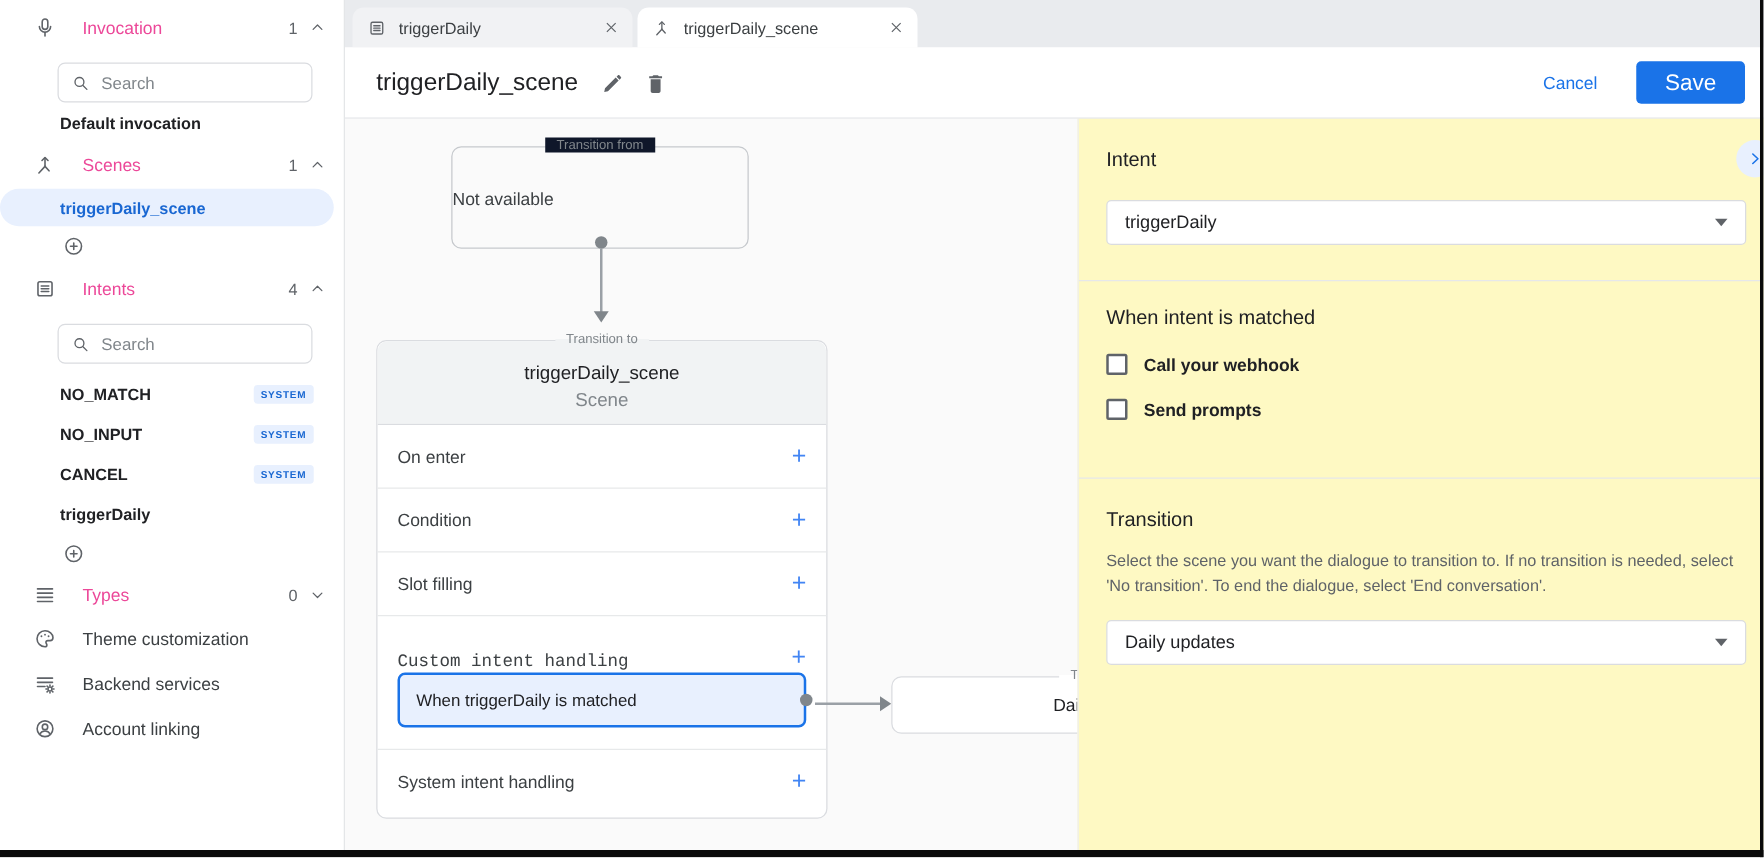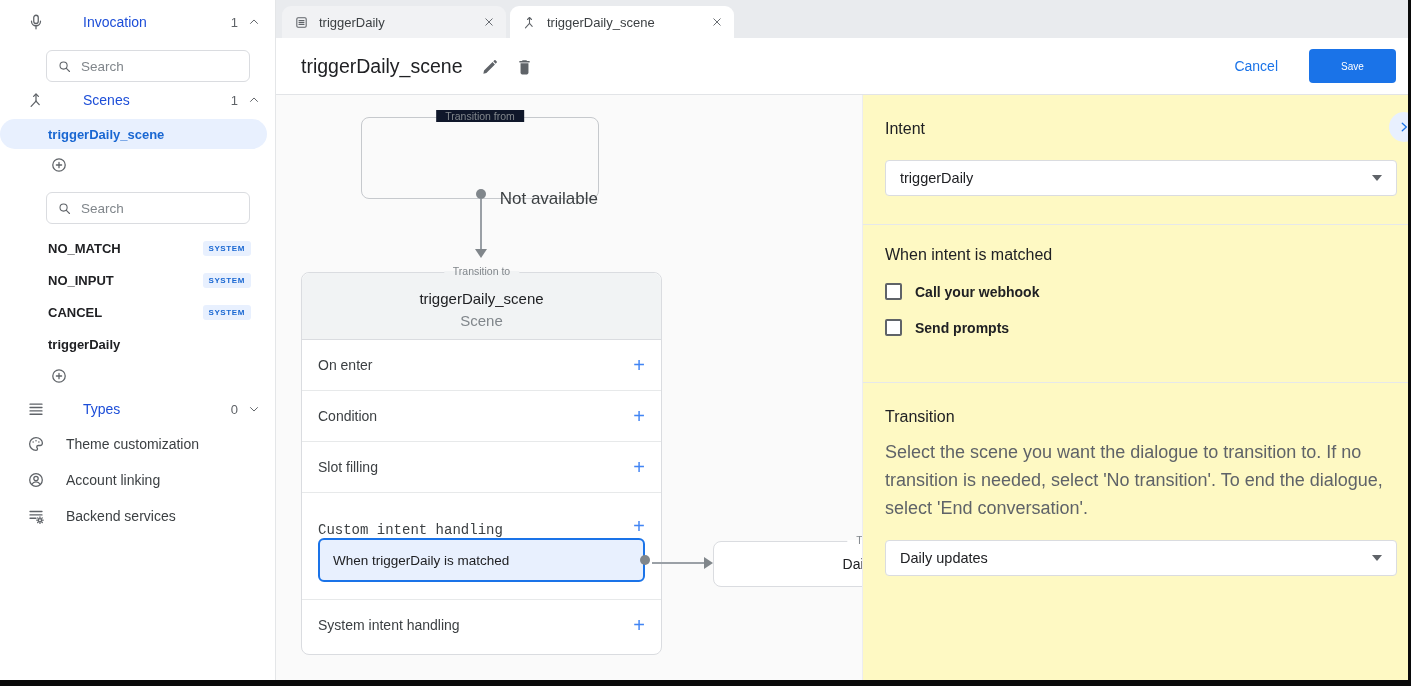--- a/index.html
+++ b/index.html
@@ -8,21 +8,21 @@
   .screen { position:relative; width:1411px; height:686px; background:#fff; overflow:hidden; }
 
   
   .bottom-strip { position:absolute; left:0; bottom:0; width:100%; height:6px; background:#0a0a0a; z-index:60; }
   .right-strip  { position:absolute; top:0; right:0; width:3px; height:100%; background:#0a0a0a; z-index:60; }
 
   
   .sidebar { position:absolute; left:0; top:0; width:276px; height:680px; background:#fff; border-right:1px solid #e4e6e8; overflow:hidden; }
   .side-row { height:34px; display:flex; align-items:center; padding:0 14px 0 27px; cursor:pointer; }
   .side-row.first { margin-top:5px; }
-  .side-row .lbl { margin-left:38px; font-size:14px; color:#1d4ed8; }
+  .side-row .lbl { margin-left:21px; font-size:14px; color:#ec4899; }
   .side-row .count { margin-left:auto; font-size:13px; color:#5f6368; margin-right:9px; }
   .ic { width:18px; height:18px; stroke:#5f6368; fill:none; stroke-width:1.7; stroke-linecap:round; stroke-linejoin:round; flex:none; }
   .ic.sm { width:15px; height:15px; }
   .chev { width:14px; height:14px; }
   .searchbox { height:32px; margin:11px 25px 0 46px; border:1px solid #dadce0; border-radius:6px; background:#fff; display:flex; align-items:center; padding:0 8px 0 10px;justify-content:center; }
   .searchbox svg { width:15px; height:15px; }
   .searchbox input { border:none; outline:none; flex:1; margin-left:9px; font-size:13.5px; color:#202124; font-family:"Liberation Sans",sans-serif; background:transparent; min-width:0; }
   .searchbox input::placeholder { color:#80868b; }
   .side-item { height:32px; display:flex; align-items:center; padding:0 24px 0 48px; font-size:13px; font-weight:700; color:#202124; cursor:pointer; }
   .side-item.space-top { margin-top:8px; }
@@ -44,30 +44,30 @@
   .tab .x { width:14px; height:14px; stroke:#5f6368; stroke-width:1.6; cursor:pointer; flex:none; }
 
   .pagehead { height:57px; background:#fff; border-bottom:1px solid #e2e4e7; display:flex; align-items:center; padding:0 15px 0 25px; flex:none; }
   .pagehead .title { font-size:19.5px; color:#202124; }
   .iconbtn { background:none; border:none; cursor:pointer; display:flex; align-items:center; justify-content:center; width:28px; height:28px; }
   .iconbtn svg { width:19px; height:19px; }
   .edit-btn { margin-left:14px; }
   .del-btn { margin-left:6px; }
   .spacer { flex:1; }
   .cancel-btn { background:none; border:none; color:#1a73e8; font-size:14px; font-family:"Liberation Sans",sans-serif; cursor:pointer; margin-right:31px; }
-  .save-btn { width:87px; height:34px; background:#1a73e8; color:#fff; border:none; border-radius:4px; font-size:10px; font-family:"Liberation Sans",sans-serif; cursor:pointer; }
+  .save-btn { width:87px; height:34px; background:#1a73e8; color:#fff; border:none; border-radius:4px; font-size:18px; font-family:"Liberation Sans",sans-serif; cursor:pointer; }
 
   .content { flex:1; display:flex; min-height:0; }
 
   
   .canvas { position:relative; width:586px; flex:none; background:#fafafa; overflow:hidden; }
   .legend { position:absolute; top:-8px; left:50%; transform:translateX(-50%); font-size:10.5px; color:#80868b; padding:0 9px; white-space:nowrap; }
   .from-box { position:absolute; left:85px; top:22px; width:238px; height:82px; border:1px solid #c6c9cd; border-radius:8px; }
   .from-box .legend { background:#0f172a; }
-  .from-box .fb-text { position:absolute; left:0; right:0; top:33px; text-align:right; font-size:17px; color:#3c4043;margin-top:38px; }
+  .from-box .fb-text { position:absolute; left:0; right:0; top:33px; text-align:left; font-size:14px; color:#3c4043; }
   .dot { position:absolute; width:10px; height:10px; border-radius:50%; background:#80868b; }
   .vline { position:absolute; left:204px; top:104px; width:2px; height:51px; background:#9aa0a6; }
   .arrowhead-down { position:absolute; left:199px; top:154px; width:0; height:0; border-left:6px solid transparent; border-right:6px solid transparent; border-top:9px solid #80868b; }
   .hline { position:absolute; left:376px; top:467px; width:53px; height:2px; background:#9aa0a6; }
   .arrowhead-right { position:absolute; left:428px; top:462px; width:0; height:0; border-top:6px solid transparent; border-bottom:6px solid transparent; border-left:9px solid #80868b; }
 
   .scene-card { position:absolute; left:25px; top:177px; width:361px; height:383px; background:#fff; border:1px solid #dadce0; border-radius:8px; }
   .scene-card .legend { background:linear-gradient(#fafafa 50%, #f1f3f4 50%); }
   .card-header { height:67px; background:#f1f3f4; border-bottom:1px solid #dadce0; border-radius:8px 8px 0 0; text-align:center; padding-top:17px; cursor:pointer; }
   .card-header .c-title { font-size:15px; color:#202124; }
@@ -92,21 +92,21 @@
   .p-h { font-size:16px; color:#202124; font-weight:400; }
   .sec1 .p-h { padding-top:25px; }
   .select { margin-top:22px; height:36px; border:1px solid #dadce0; border-radius:4px; background:#fff; display:flex; align-items:center; padding:0 14px; font-size:14.5px; color:#202124; cursor:pointer; width:512px; }
   .caret { margin-left:auto; width:0; height:0; border-left:5px solid transparent; border-right:5px solid transparent; border-top:6px solid #5f6368; }
   .sec1 { padding-bottom:28px; }
   .sec2 { padding-top:21px; padding-bottom:46px; }
   .cb-row { display:flex; align-items:center; margin-top:19px; cursor:pointer; }
   .cb { width:17px; height:17px; border:2px solid #5f6368; border-radius:2px; background:#fff; flex:none; cursor:pointer; }
   .cb-lbl { margin-left:13px; font-size:14px; font-weight:700; color:#202124; }
   .sec3 { border-bottom:none; padding-top:25px; }
-  .p-desc { margin-top:13px; font-size:18px; color:#5f6368; line-height:1.55; max-width:528px; }
+  .p-desc { margin-top:13px; font-size:13px; color:#5f6368; line-height:1.55; max-width:528px; }
   .sec3 .select { margin-top:17px; }
 </style>
 </head>
 <body>
 
 <div class="screen">
 
   <div class="sidebar">
 
     <div class="side-row first">
@@ -123,20 +123,21 @@
     </div>
 
     <div class="searchbox">
       <svg class="ic" viewBox="0 0 24 24">
           <circle cx="10.5" cy="10.5" r="5.7"></circle>
           <path d="M15 15l5 5"></path>
         </svg>
       <input type="text" placeholder="Search" style="">
     </div>
 
+    <div class="side-item">Default invocation</div>
 
     <div class="side-row sec-top">
       <svg class="ic" viewBox="0 0 24 24">
           <path d="M12 4.5v9"></path>
           <path d="M8.8 7.2L12 4l3.2 3.2"></path>
           <path d="M12 13.5L5.5 20.5"></path>
           <path d="M12 13.5l4.3 4.7"></path>
         </svg>
       <span class="lbl">Scenes</span>
       <span class="count">1</span>
@@ -147,20 +148,31 @@
 
     <div class="pill">triggerDaily_scene</div>
 
     <div class="plus-row">
       <svg class="ic" viewBox="0 0 24 24">
           <circle cx="12" cy="12" r="8.3"></circle>
           <path d="M12 8.5v7M8.5 12h7"></path>
         </svg>
     </div>
 
+    <div class="side-row sec-top">
+      <svg class="ic" viewBox="0 0 24 24">
+          <rect x="4.5" y="4.5" width="15" height="15" rx="2"></rect>
+          <path d="M8 9h8M8 12h8M8 15h8"></path>
+        </svg>
+      <span class="lbl">Intents</span>
+      <span class="count">4</span>
+      <svg class="ic chev" viewBox="0 0 24 24">
+          <path d="M6 14.5l6-6 6 6"></path>
+        </svg>
+    </div>
 
     <div class="searchbox">
       <svg class="ic" viewBox="0 0 24 24">
           <circle cx="10.5" cy="10.5" r="5.7"></circle>
           <path d="M15 15l5 5"></path>
         </svg>
       <input type="text" placeholder="Search" style="">
     </div>
 
     <div class="side-item space-top">
@@ -201,33 +213,33 @@
       <svg class="ic" viewBox="0 0 24 24">
           <path d="M12 3.5a8.5 8.5 0 1 0 0 17c1.2 0 2-.8 2-1.9 0-.5-.2-.9-.5-1.3-.3-.4-.5-.8-.5-1.3 0-1.1.9-2 2-2h2.4c1.9 0 3.1-1.4 3.1-3.3 0-3.9-3.9-7.2-8.5-7.2z"></path>
           <circle cx="8.2" cy="9.3" r="1" fill="#5f6368" stroke="none"></circle>
           <circle cx="12" cy="7.6" r="1" fill="#5f6368" stroke="none"></circle>
           <circle cx="15.8" cy="9.3" r="1" fill="#5f6368" stroke="none"></circle>
         </svg>
       <span class="lbl">Theme customization</span>
     </div>
     <div class="nav-row">
       <svg class="ic" viewBox="0 0 24 24">
+          <path d="M4 6h16M4 10.5h16M4 15h8"></path>
+          <circle cx="17.3" cy="17.6" r="2.1"></circle>
+          <path d="M17.3 14.3v-1M17.3 21.9v-1M20.6 17.6h1M13 17.6h1M19.7 15.2l.7-.7M14.2 20.7l.7-.7M19.7 20l.7.7M14.2 14.5l.7.7"></path>
+        </svg>
+      <span class="lbl">Backend services</span>
+    </div>
+    <div class="nav-row">
+      <svg class="ic" viewBox="0 0 24 24">
           <circle cx="12" cy="12" r="8.4"></circle>
           <circle cx="12" cy="10" r="2.9"></circle>
           <path d="M6.6 17.6c1.2-2.3 3.1-3.2 5.4-3.2s4.2.9 5.4 3.2"></path>
         </svg>
       <span class="lbl">Account linking</span>
-    </div>
-    <div class="nav-row">
-      <svg class="ic" viewBox="0 0 24 24">
-          <path d="M4 6h16M4 10.5h16M4 15h8"></path>
-          <circle cx="17.3" cy="17.6" r="2.1"></circle>
-          <path d="M17.3 14.3v-1M17.3 21.9v-1M20.6 17.6h1M13 17.6h1M19.7 15.2l.7-.7M14.2 20.7l.7-.7M19.7 20l.7.7M14.2 14.5l.7.7"></path>
-        </svg>
-      <span class="lbl">Backend services</span>
     </div>
   </div>
 
   <div class="main">
 
     <div class="tabstrip">
       <div class="tab inactive">
         <svg class="ic sm" viewBox="0 0 24 24">
             <rect x="4.5" y="4.5" width="15" height="15" rx="2"></rect>
             <path d="M8 9h8M8 12h8M8 15h8"></path>

